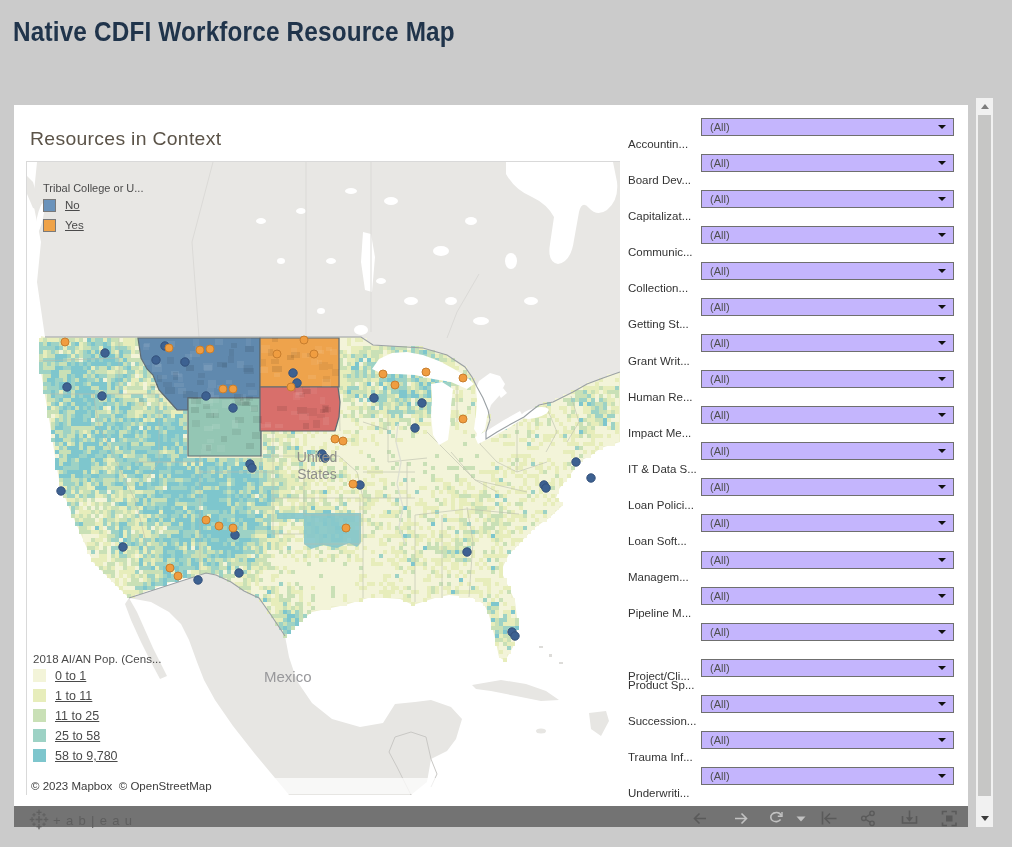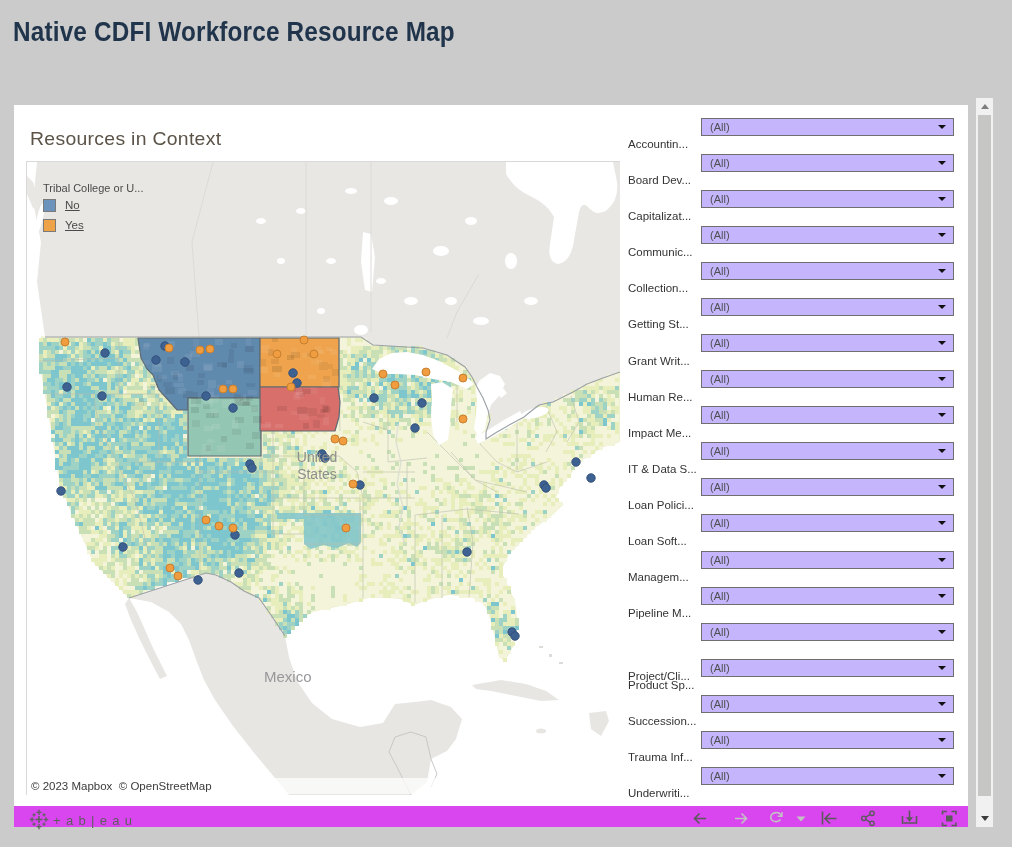--- a/index.html
+++ b/index.html
@@ -37,21 +37,21 @@
   background:#f1f1f1; }
 #sthumb { position:absolute; left:2px; top:17px; width:13px; height:681px;
   background:#c6c6c5; }
 .tri-up { position:absolute; left:4.5px; top:6px; width:0; height:0;
   border-left:4px solid transparent; border-right:4px solid transparent;
   border-bottom:5px solid #7e7e7e; }
 .tri-dn { position:absolute; left:4.5px; bottom:6px; width:0; height:0;
   border-left:4px solid transparent; border-right:4px solid transparent;
   border-top:5px solid #3c3c3c; }
 #toolbar { position:absolute; left:14px; top:806px; width:954px; height:21px;
-  background:#d946ef; }
+  background:#737373; }
 </style>
 </head>
 <body>
 <div id="title">Native CDFI Workforce Resource Map</div>
 <div id="panel">
   <div id="vtitle">Resources in Context</div>
   <div id="mapbox">
     <svg width="593" height="633" viewBox="0 0 593 633">
 <rect width="593" height="633" fill="#ffffff"></rect>
 <polygon points="10,0 593,0 593,210 576,216 560,222 546,230 538,234 526,240 512,243 503,250 497,255 484,262 470,270 459,277 459,270 463,258 461,248 456,236 450,225 445,215 438,205 420,193 396,186 346,183 334,175 18,175 10,120 14,80 6,40" fill="#e8e7e4"></polygon>
@@ -364,20 +364,28 @@
         </g>
 <text x="290" y="300" font-family="Liberation Sans, sans-serif" font-size="14" fill="#8e8e8c" text-anchor="middle">United</text>
 <text x="290" y="317" font-family="Liberation Sans, sans-serif" font-size="14" fill="#8e8e8c" text-anchor="middle">States</text>
 <text x="237" y="520" font-family="Liberation Sans, sans-serif" font-size="15" fill="#98989b">Mexico</text>
 </svg>
     <div class="legend" id="leg1">
       <div class="lttl">Tribal College or U...</div>
       <div class="lrow"><div class="lsq" style="background:#6b93bb"></div>No</div>
       <div class="lrow"><div class="lsq" style="background:#efa349"></div>Yes</div>
     </div>
+    <div class="legend" id="leg2">
+      <div class="lttl">2018 AI/AN Pop. (Cens...</div>
+      <div class="lrow"><div class="lsq" style="background:#f3f4d9"></div>0 to 1</div>
+      <div class="lrow"><div class="lsq" style="background:#e7edbb"></div>1 to 11</div>
+      <div class="lrow"><div class="lsq" style="background:#c9e0b6"></div>11 to 25</div>
+      <div class="lrow"><div class="lsq" style="background:#9dd2c5"></div>25 to 58</div>
+      <div class="lrow"><div class="lsq" style="background:#7ec6cd"></div>58 to 9,780</div>
+    </div>
     <div id="attrib">© 2023 Mapbox&nbsp; © OpenStreetMap</div>
   </div>
 <div class="flabel" style="top:16.0px">Accountin...</div>
     <div class="fbox" style="top:12.5px"><span>(All)</span><span class="caret"></span></div>
 <div class="flabel" style="top:52.1px">Board Dev...</div>
     <div class="fbox" style="top:48.6px"><span>(All)</span><span class="caret"></span></div>
 <div class="flabel" style="top:88.2px">Capitalizat...</div>
     <div class="fbox" style="top:84.7px"><span>(All)</span><span class="caret"></span></div>
 <div class="flabel" style="top:124.2px">Communic...</div>
     <div class="fbox" style="top:120.7px"><span>(All)</span><span class="caret"></span></div>

